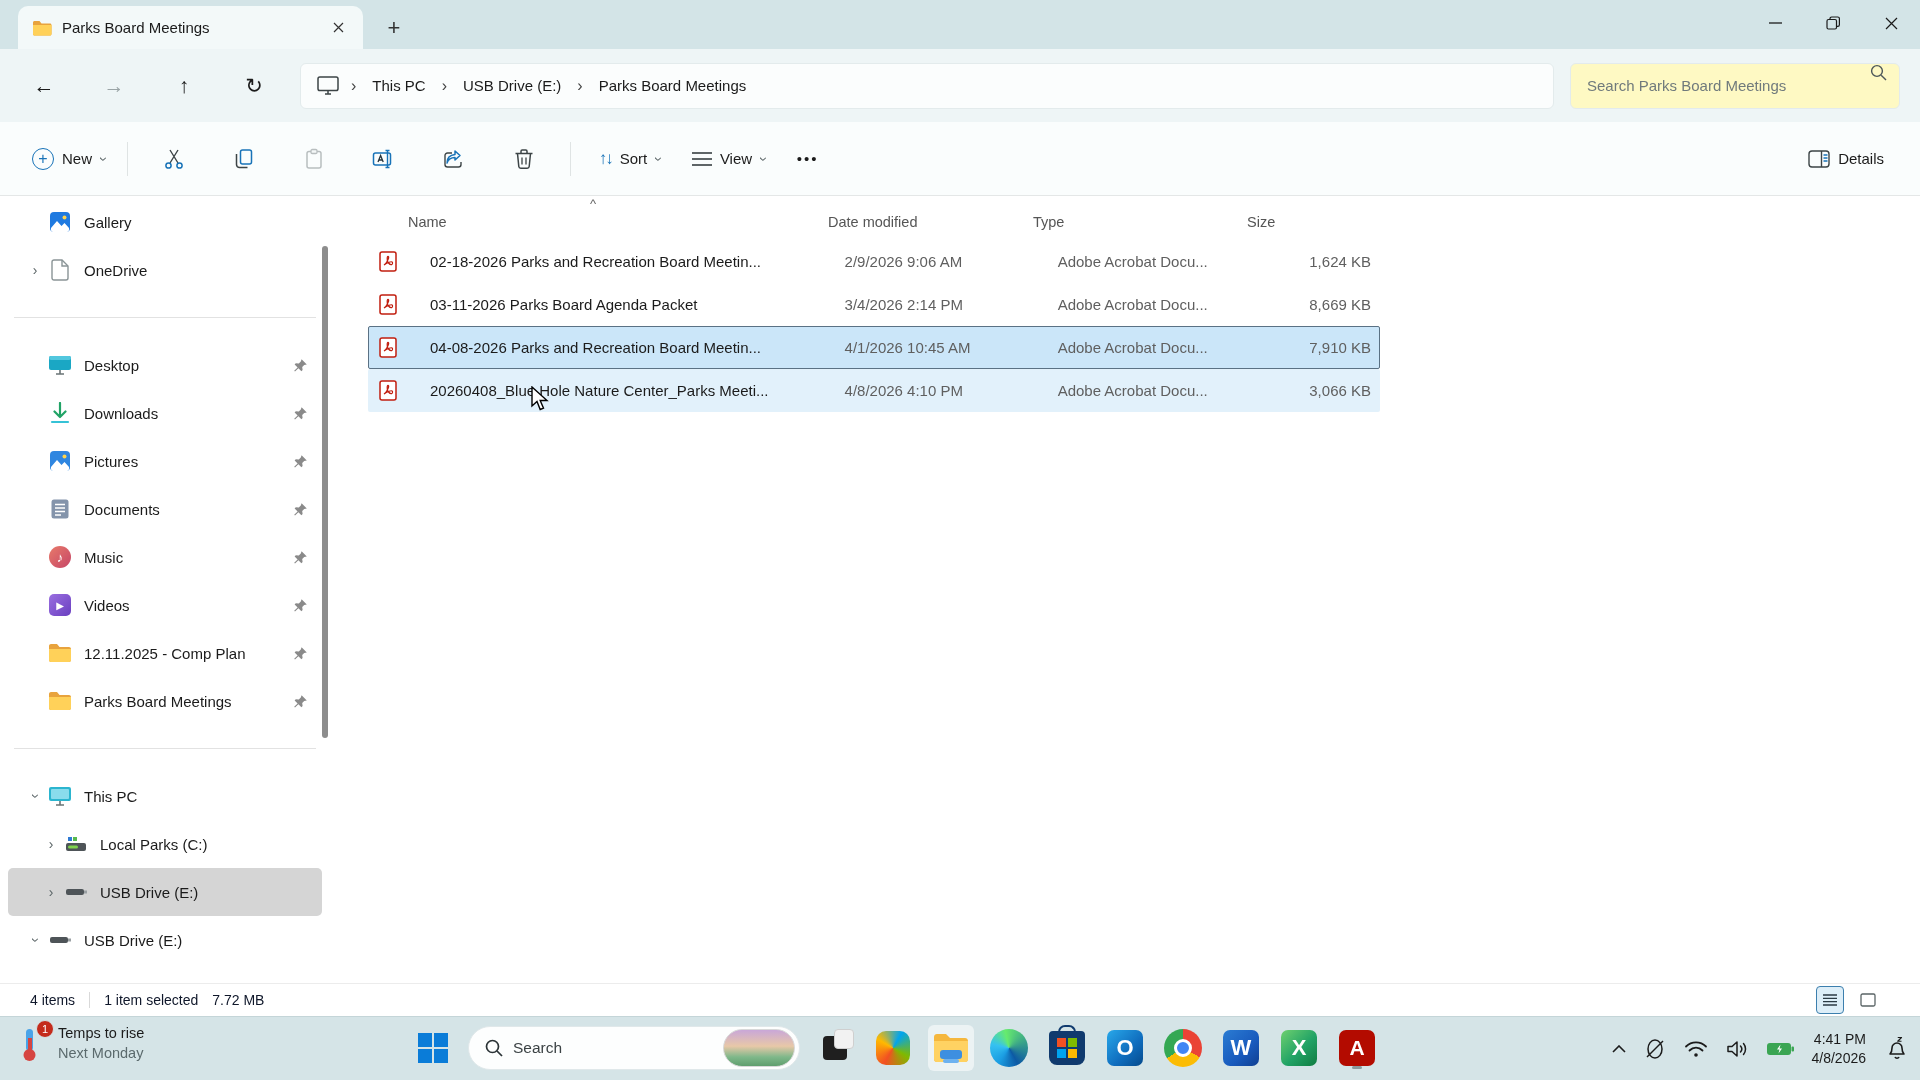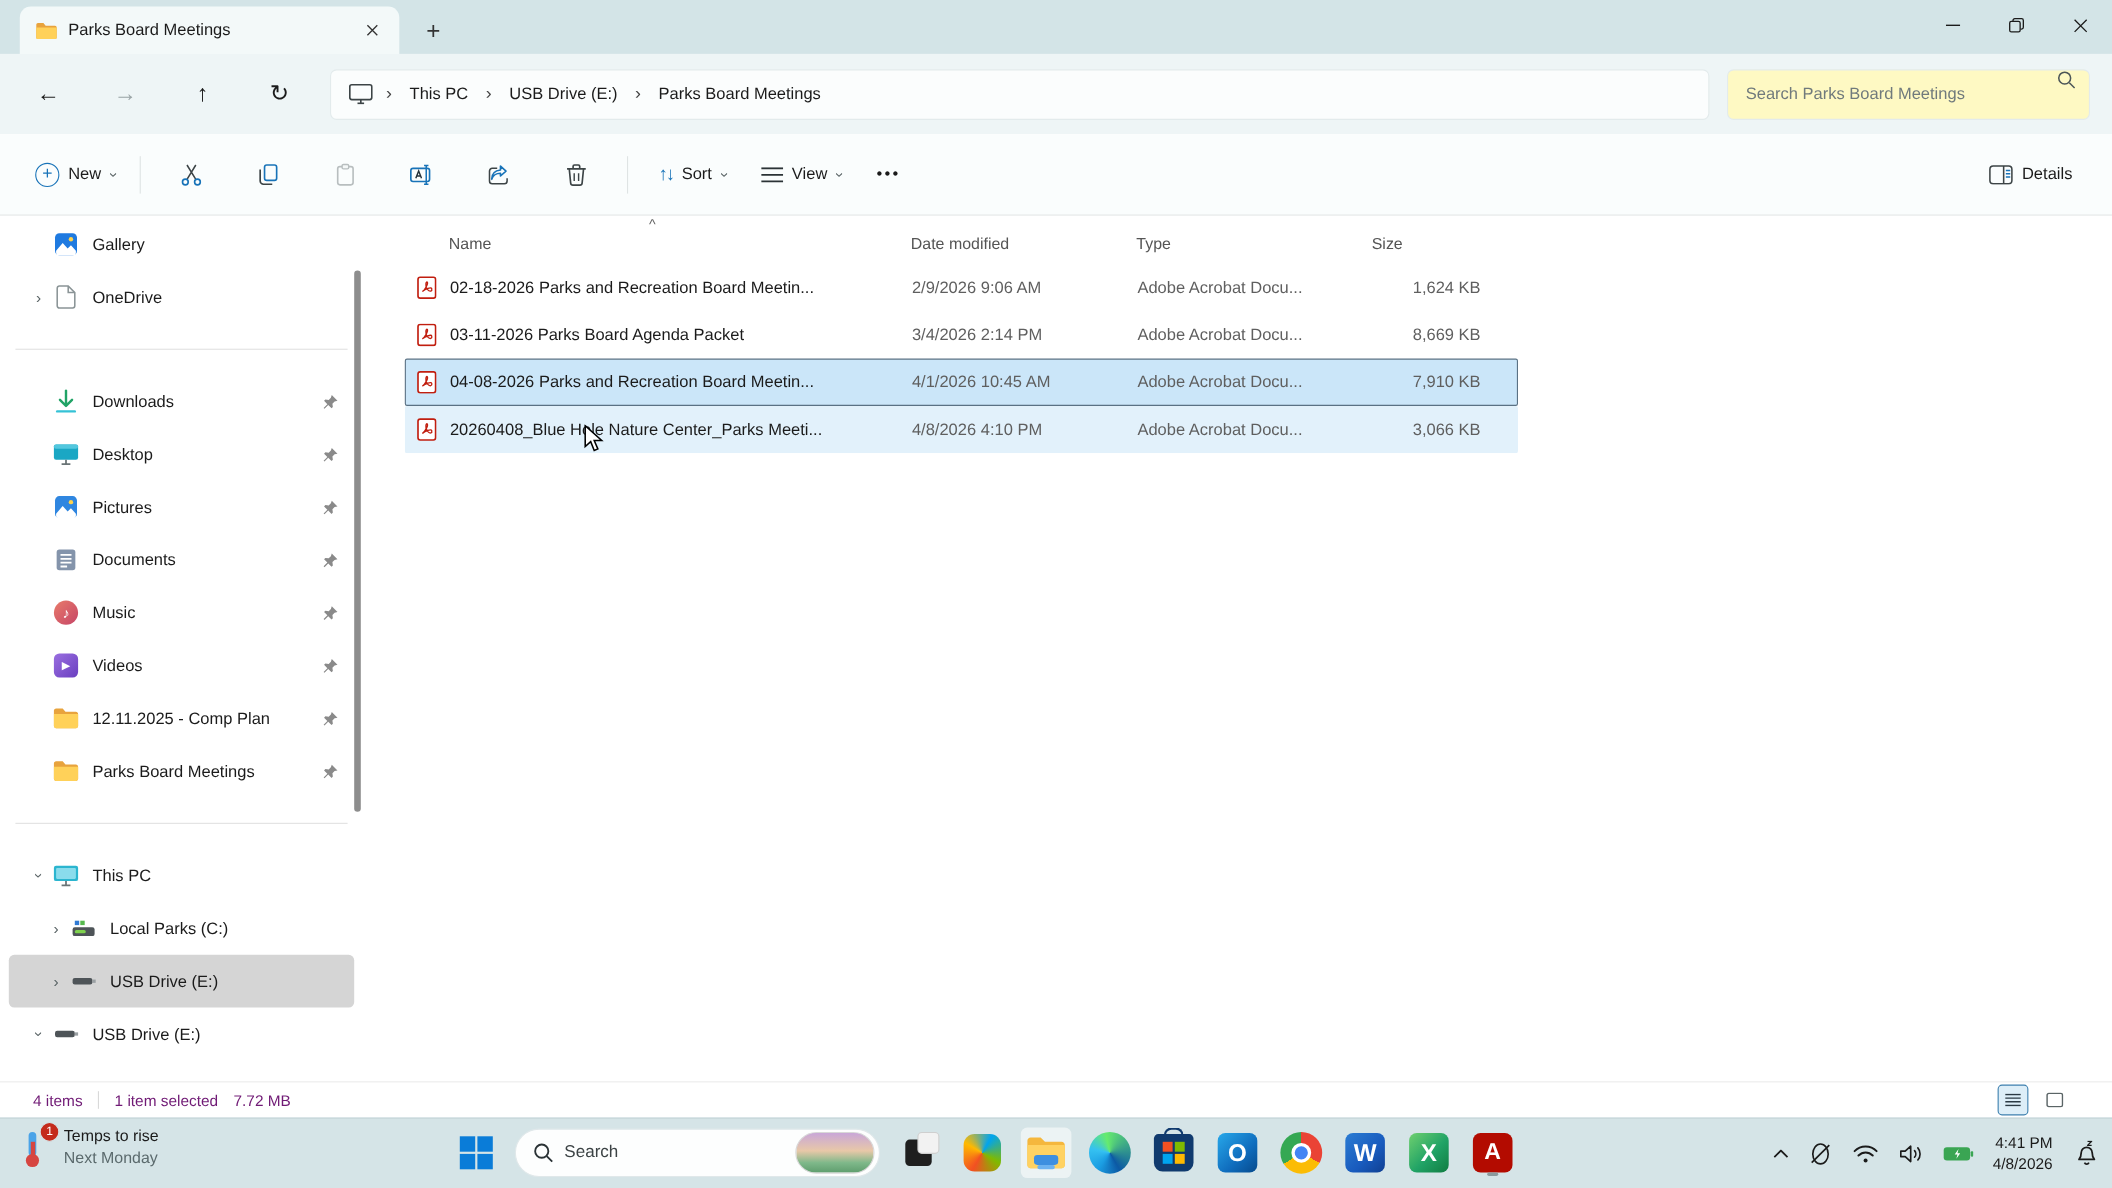--- a/index.html
+++ b/index.html
@@ -50,34 +50,34 @@
   .sb-pin { margin-right:14px; }
   .sb-div { border-top:1px solid #e2e2e2; margin:23px 14px; }
   .sb-item.child { padding-left:30px; }
   .sb-item.selected { background:#d5d5d5; }
   .sb-scroll { position:absolute; right:2px; top:50px; width:6px; height:492px; background:#8d8d8d; border-radius:3px; }
 
   .filearea { flex:1; position:relative; padding-left:38px; padding-top:8px; }
   .hdr-caret { position:absolute; left:260px; top:0; color:#666; font-size:13px; }
   .list-header { display:flex; align-items:center; height:36px; width:1012px; font-size:14.5px; color:#555; position:relative; }
   .list-header .cell { position:relative; }
-  .row { display:flex; align-items:center; height:43px; width:1012px; font-size:15px; border:1px solid transparent; border-radius:2px; }
+  .row { display:flex; align-items:center; height:43px; width:1012px; font-size:15px; border:1px solid transparent; border-radius:2px;gap:21px; }
   .row .icon-cell { width:40px; padding-left:10px; flex:none; }
   .col-name { width:420px; white-space:nowrap; overflow:hidden; }
   .col-date { width:205px; color:#5f5f5f; }
   .col-type { width:200px; color:#5f5f5f; }
   .col-size { width:120px; text-align:right; color:#5f5f5f; padding-right:8px; }
   .hcol-name { width:460px; padding-left:40px; }
   .hcol-date { width:205px; }
   .hcol-type { width:200px; }
   .hcol-size { width:120px; text-align:left; padding-left:14px; }
   .row.selected { background:#cbe6f9; border-color:#5a7184; }
   .row.hover { background:#e2f1fb; }
 
-  .statusbar { height:33px; border-top:1px solid #ececec; display:flex; align-items:center; font-size:14px; color:#701a75; flex:none; position:relative; background:#fff; }
+  .statusbar { height:33px; border-top:1px solid #ececec; display:flex; align-items:center; font-size:14px; color:#0f172a; flex:none; position:relative; background:#fff; }
   .st-item { padding:0 14px; }
   .st-sep { width:1px; height:16px; background:#d9d9d9; }
   .view-toggles { position:absolute; right:38px; top:2px; display:flex; gap:10px; }
   .vt-btn { width:28px; height:28px; display:flex; align-items:center; justify-content:center; border-radius:4px; border:1px solid transparent; }
   .vt-btn.active { background:#ddeef8; border-color:#3c7fae; }
 
   
   .taskbar { position:absolute; left:0; top:1016px; width:1920px; height:64px; background:#d5e4e7; border-top:1px solid #c4d5d8; }
   .weather { position:absolute; left:14px; top:7px; display:flex; align-items:center; gap:10px; }
   .weather-text { font-size:14.5px; line-height:1.35; }
@@ -292,47 +292,47 @@
               </svg>
           </span>
           <span class="sb-label">OneDrive</span>
         </div>
 
         <div class="sb-div"></div>
 
         <div class="sb-item">
           <span class="sb-chev"></span>
           <span class="sb-icon">
-            <svg width="20" height="22" viewBox="0 0 20 22" fill="none">
-                <path d="M10 1v13M4.5 9.5L10 15l5.5-5.5" stroke="#21a366" stroke-width="2.2" stroke-linecap="round" stroke-linejoin="round"></path>
-                <path d="M2 20h16" stroke="#35c2d6" stroke-width="2.2" stroke-linecap="round"></path>
-              </svg>
-          </span>
-          <span class="sb-label">Downloads</span>
-          <span class="sb-pin">
-              <svg class="pin-svg" width="15" height="15" viewBox="0 0 15 15">
-                <path d="M8.6 1.2l5.2 5.2-2.6.6-2 2 .4 3-1.2 1.2-3-3-3.4 3.4-.8-.8L4.6 9.4l-3-3L2.8 5.2l3 .4 2-2 .8-2.4z" fill="#8a8a8a"></path>
-              </svg>
-            </span>
-        </div>
-        <div class="sb-item">
-          <span class="sb-chev"></span>
-          <span class="sb-icon">
             <svg width="24" height="22" viewBox="0 0 24 22">
                 <rect x="1" y="2" width="22" height="14" rx="2" fill="#1aa7c4"></rect>
                 <rect x="1" y="2" width="22" height="4" rx="2" fill="#52c7de"></rect>
                 <path d="M8 20h8M12 16v4" stroke="#6a7476" stroke-width="1.6"></path>
               </svg>
           </span>
           <span class="sb-label">Desktop</span>
           <span class="sb-pin">
             <svg class="pin-svg" width="15" height="15" viewBox="0 0 15 15">
                 <path d="M8.6 1.2l5.2 5.2-2.6.6-2 2 .4 3-1.2 1.2-3-3-3.4 3.4-.8-.8L4.6 9.4l-3-3L2.8 5.2l3 .4 2-2 .8-2.4z" fill="#8a8a8a"></path>
               </svg>
           </span>
+        </div>
+        <div class="sb-item">
+          <span class="sb-chev"></span>
+          <span class="sb-icon">
+            <svg width="20" height="22" viewBox="0 0 20 22" fill="none">
+                <path d="M10 1v13M4.5 9.5L10 15l5.5-5.5" stroke="#21a366" stroke-width="2.2" stroke-linecap="round" stroke-linejoin="round"></path>
+                <path d="M2 20h16" stroke="#35c2d6" stroke-width="2.2" stroke-linecap="round"></path>
+              </svg>
+          </span>
+          <span class="sb-label">Downloads</span>
+          <span class="sb-pin">
+              <svg class="pin-svg" width="15" height="15" viewBox="0 0 15 15">
+                <path d="M8.6 1.2l5.2 5.2-2.6.6-2 2 .4 3-1.2 1.2-3-3-3.4 3.4-.8-.8L4.6 9.4l-3-3L2.8 5.2l3 .4 2-2 .8-2.4z" fill="#8a8a8a"></path>
+              </svg>
+            </span>
         </div>
         <div class="sb-item">
           <span class="sb-chev"></span>
           <span class="sb-icon">
             <svg width="22" height="22" viewBox="0 0 22 22">
                 <rect x="1" y="1" width="20" height="20" rx="4" fill="#2f86e0"></rect>
                 <circle cx="15.5" cy="6.5" r="2" fill="#ffd34d"></circle>
                 <path d="M2 17l6-7 4.5 5 3-3 4.5 5v2a2 2 0 0 1-2 2H4a2 2 0 0 1-2-2v-2z" fill="#fff"></path>
               </svg>
           </span>

